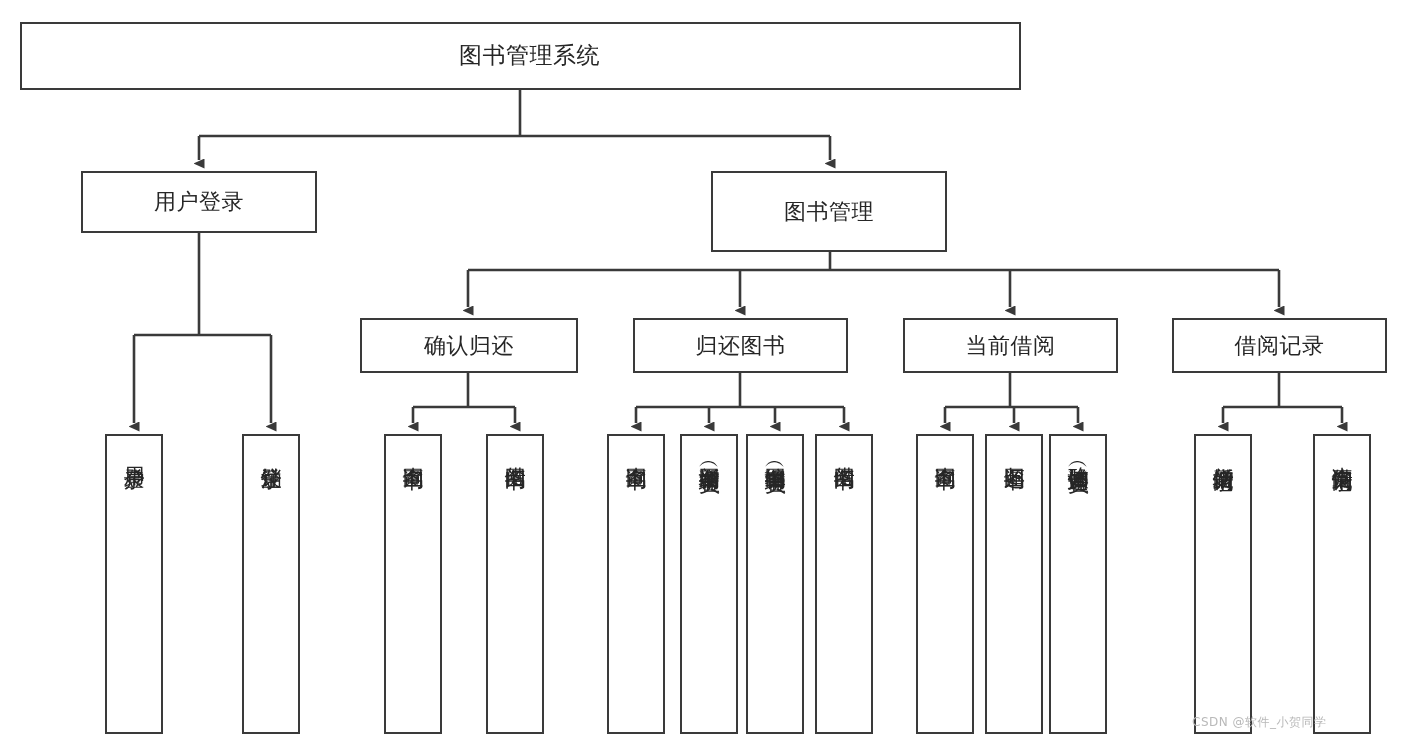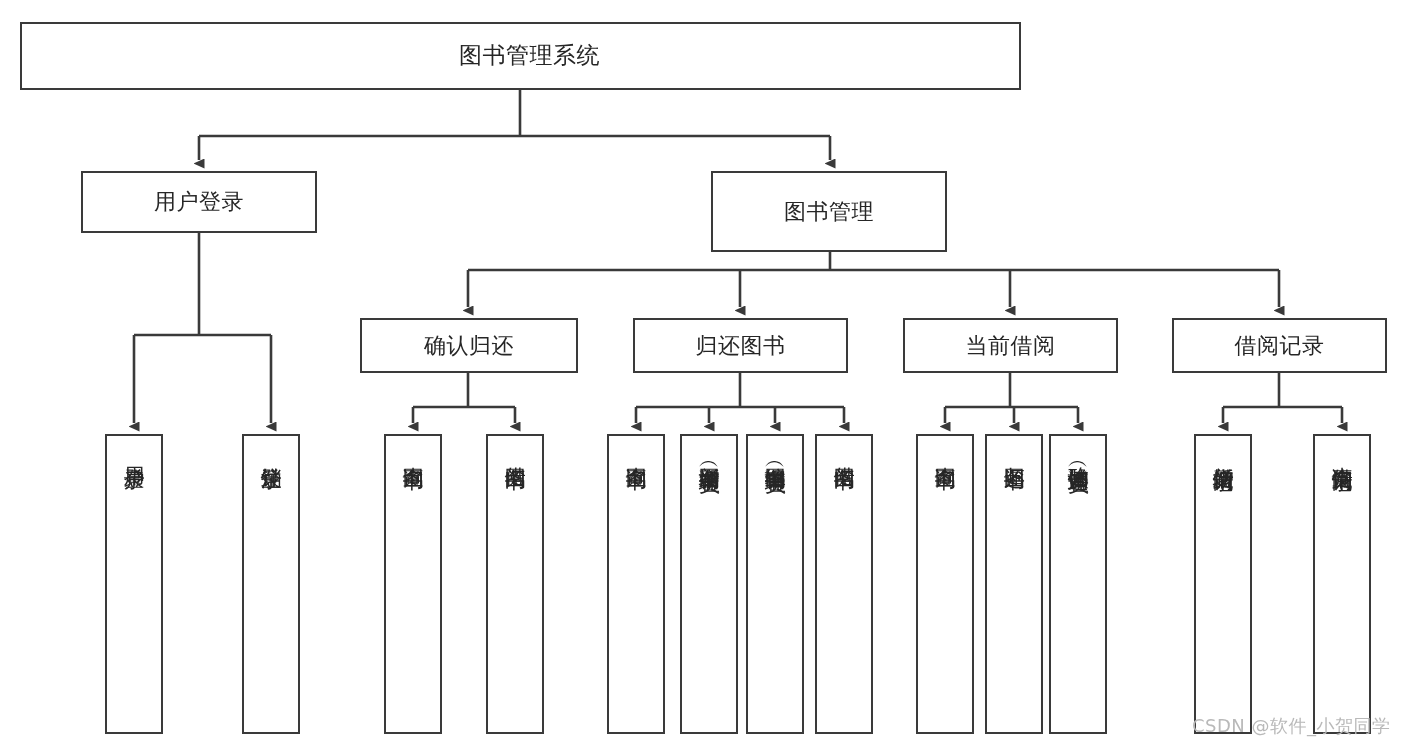--- a/index.html
+++ b/index.html
@@ -56,21 +56,21 @@
     font-size: 21px;
     line-height: 1.26;
     letter-spacing: 1px;
   }
   .node.root .node-label { font-size: 23px; }
 
   #watermark {
     position: absolute;
     left: 1192px;
     top: 714px;
-    font-size: 18px;
+    font-size: 12px;
     color: #b9b9b9;
     letter-spacing: 0.5px;
     white-space: nowrap;
     z-index: 5;
   }
 </style>
 </head>
 <body>
 
 <div id="diagram-root">

